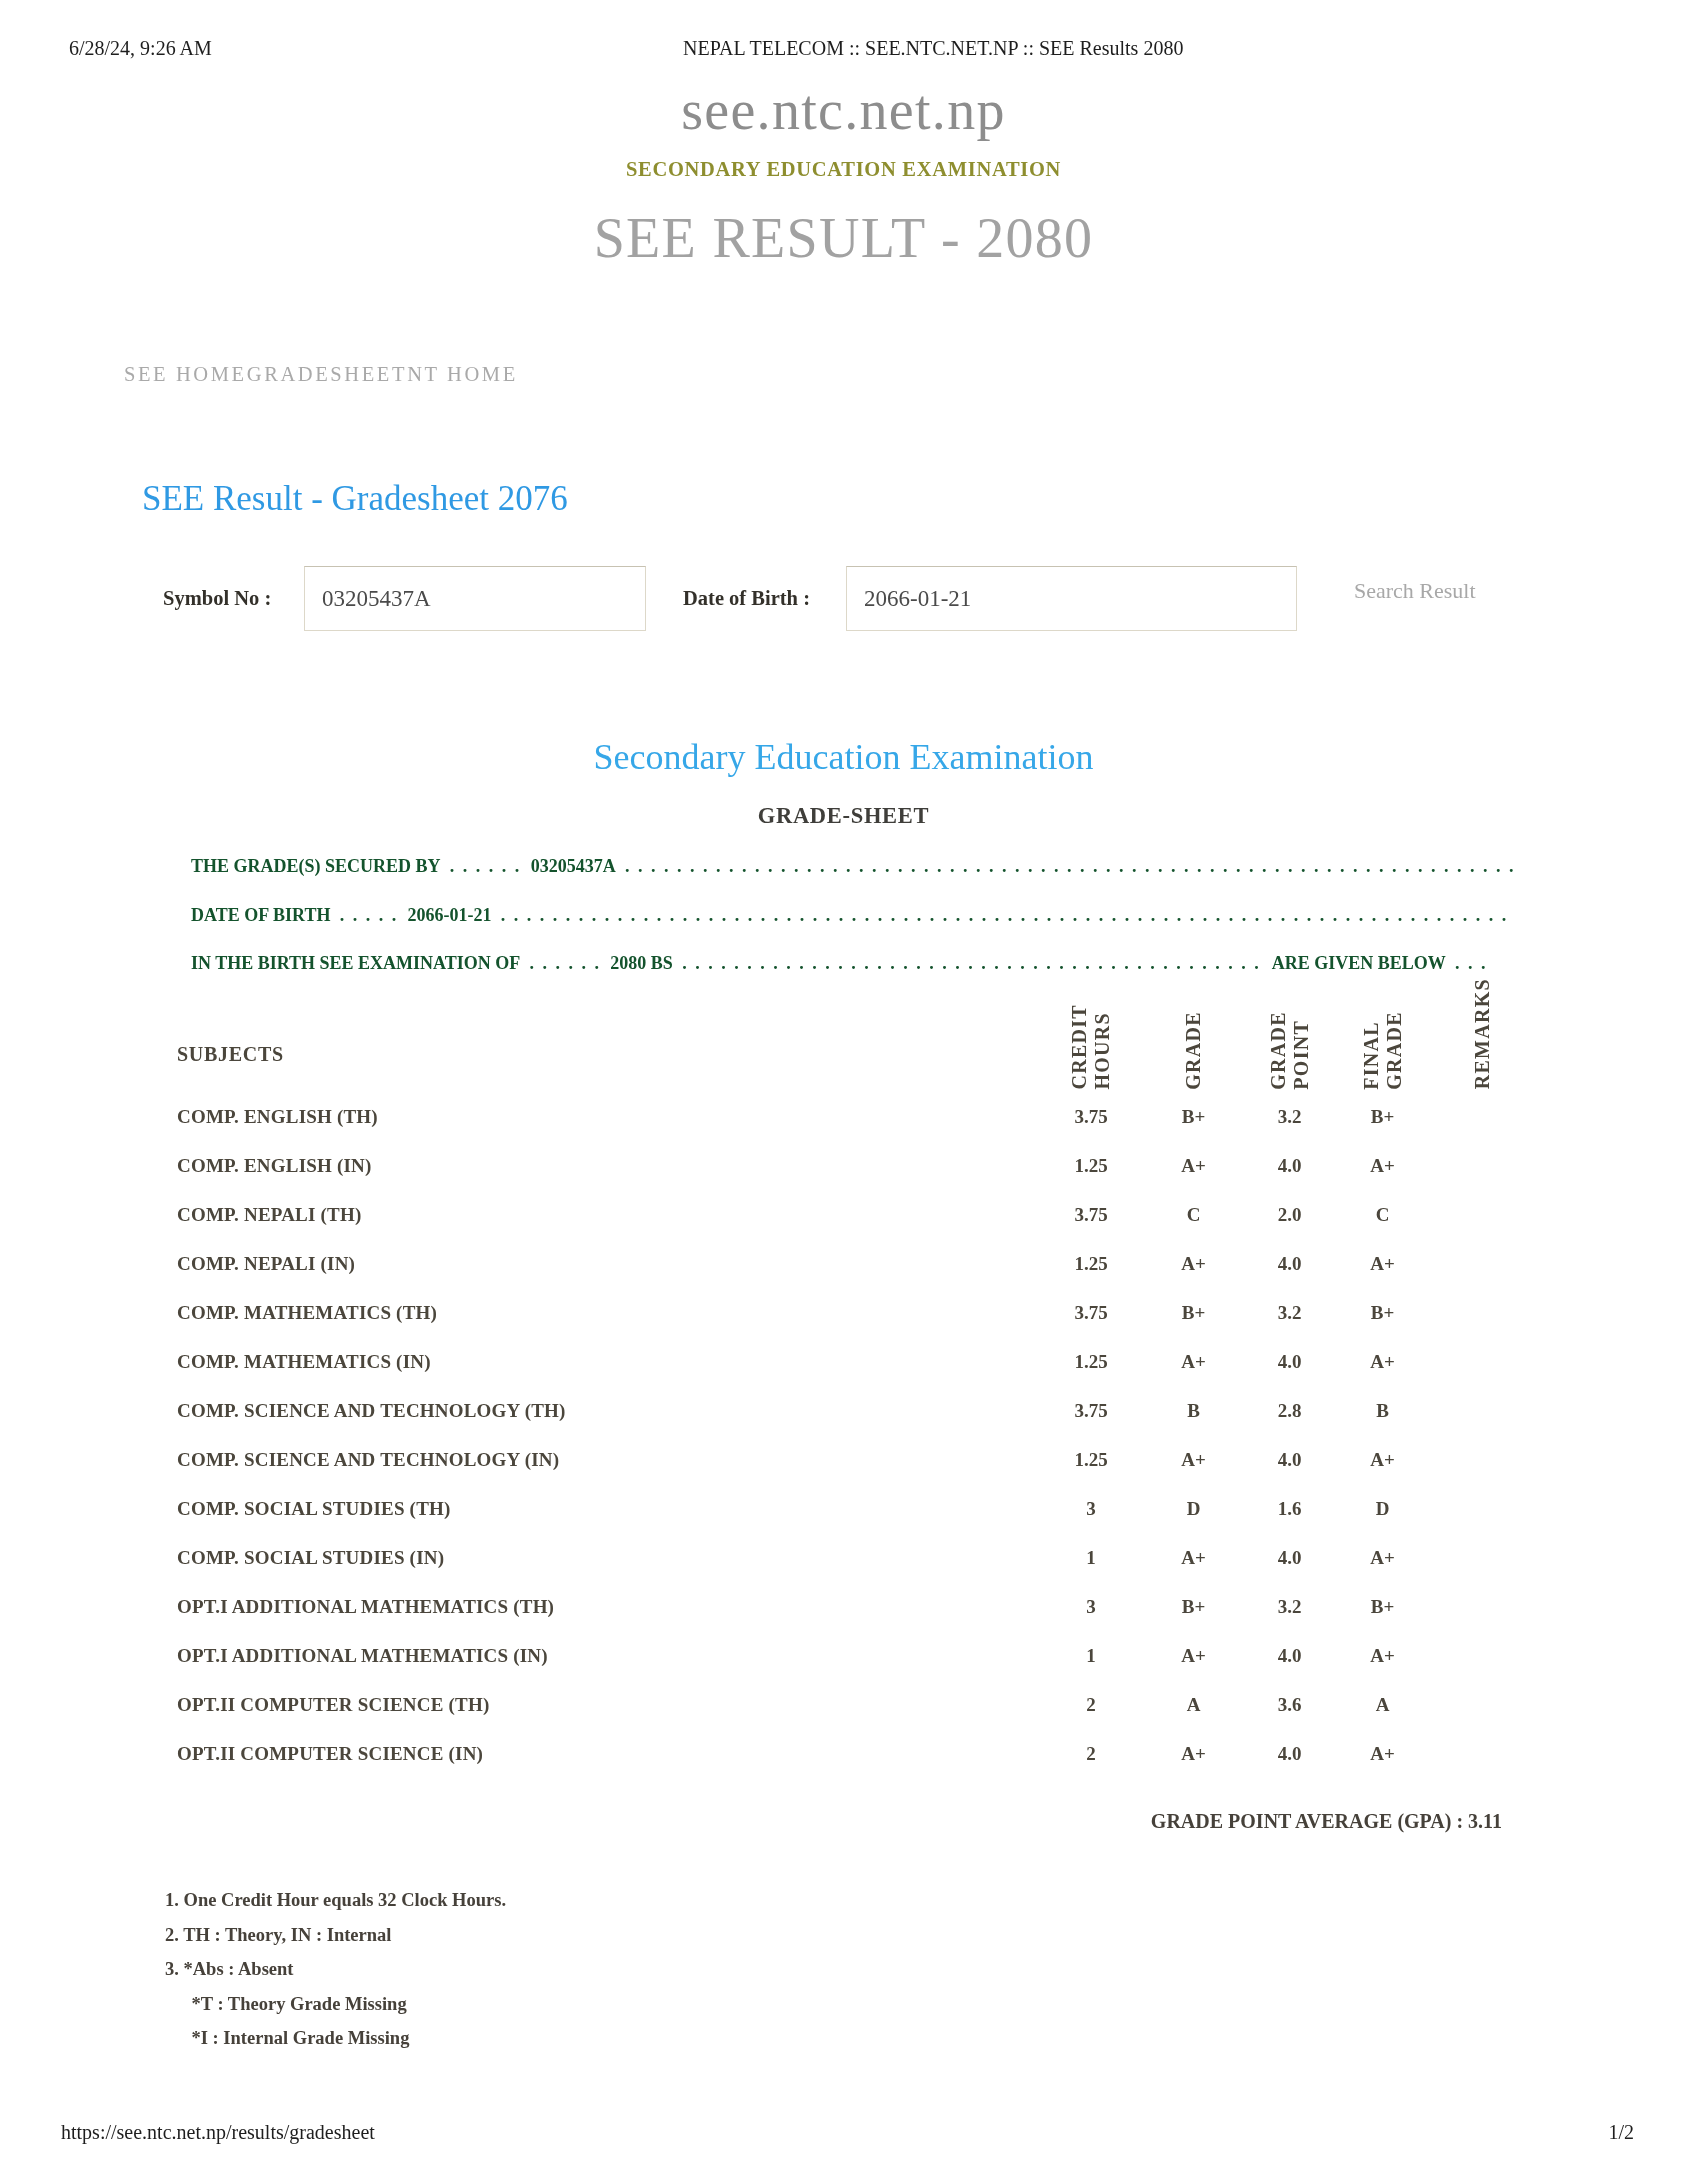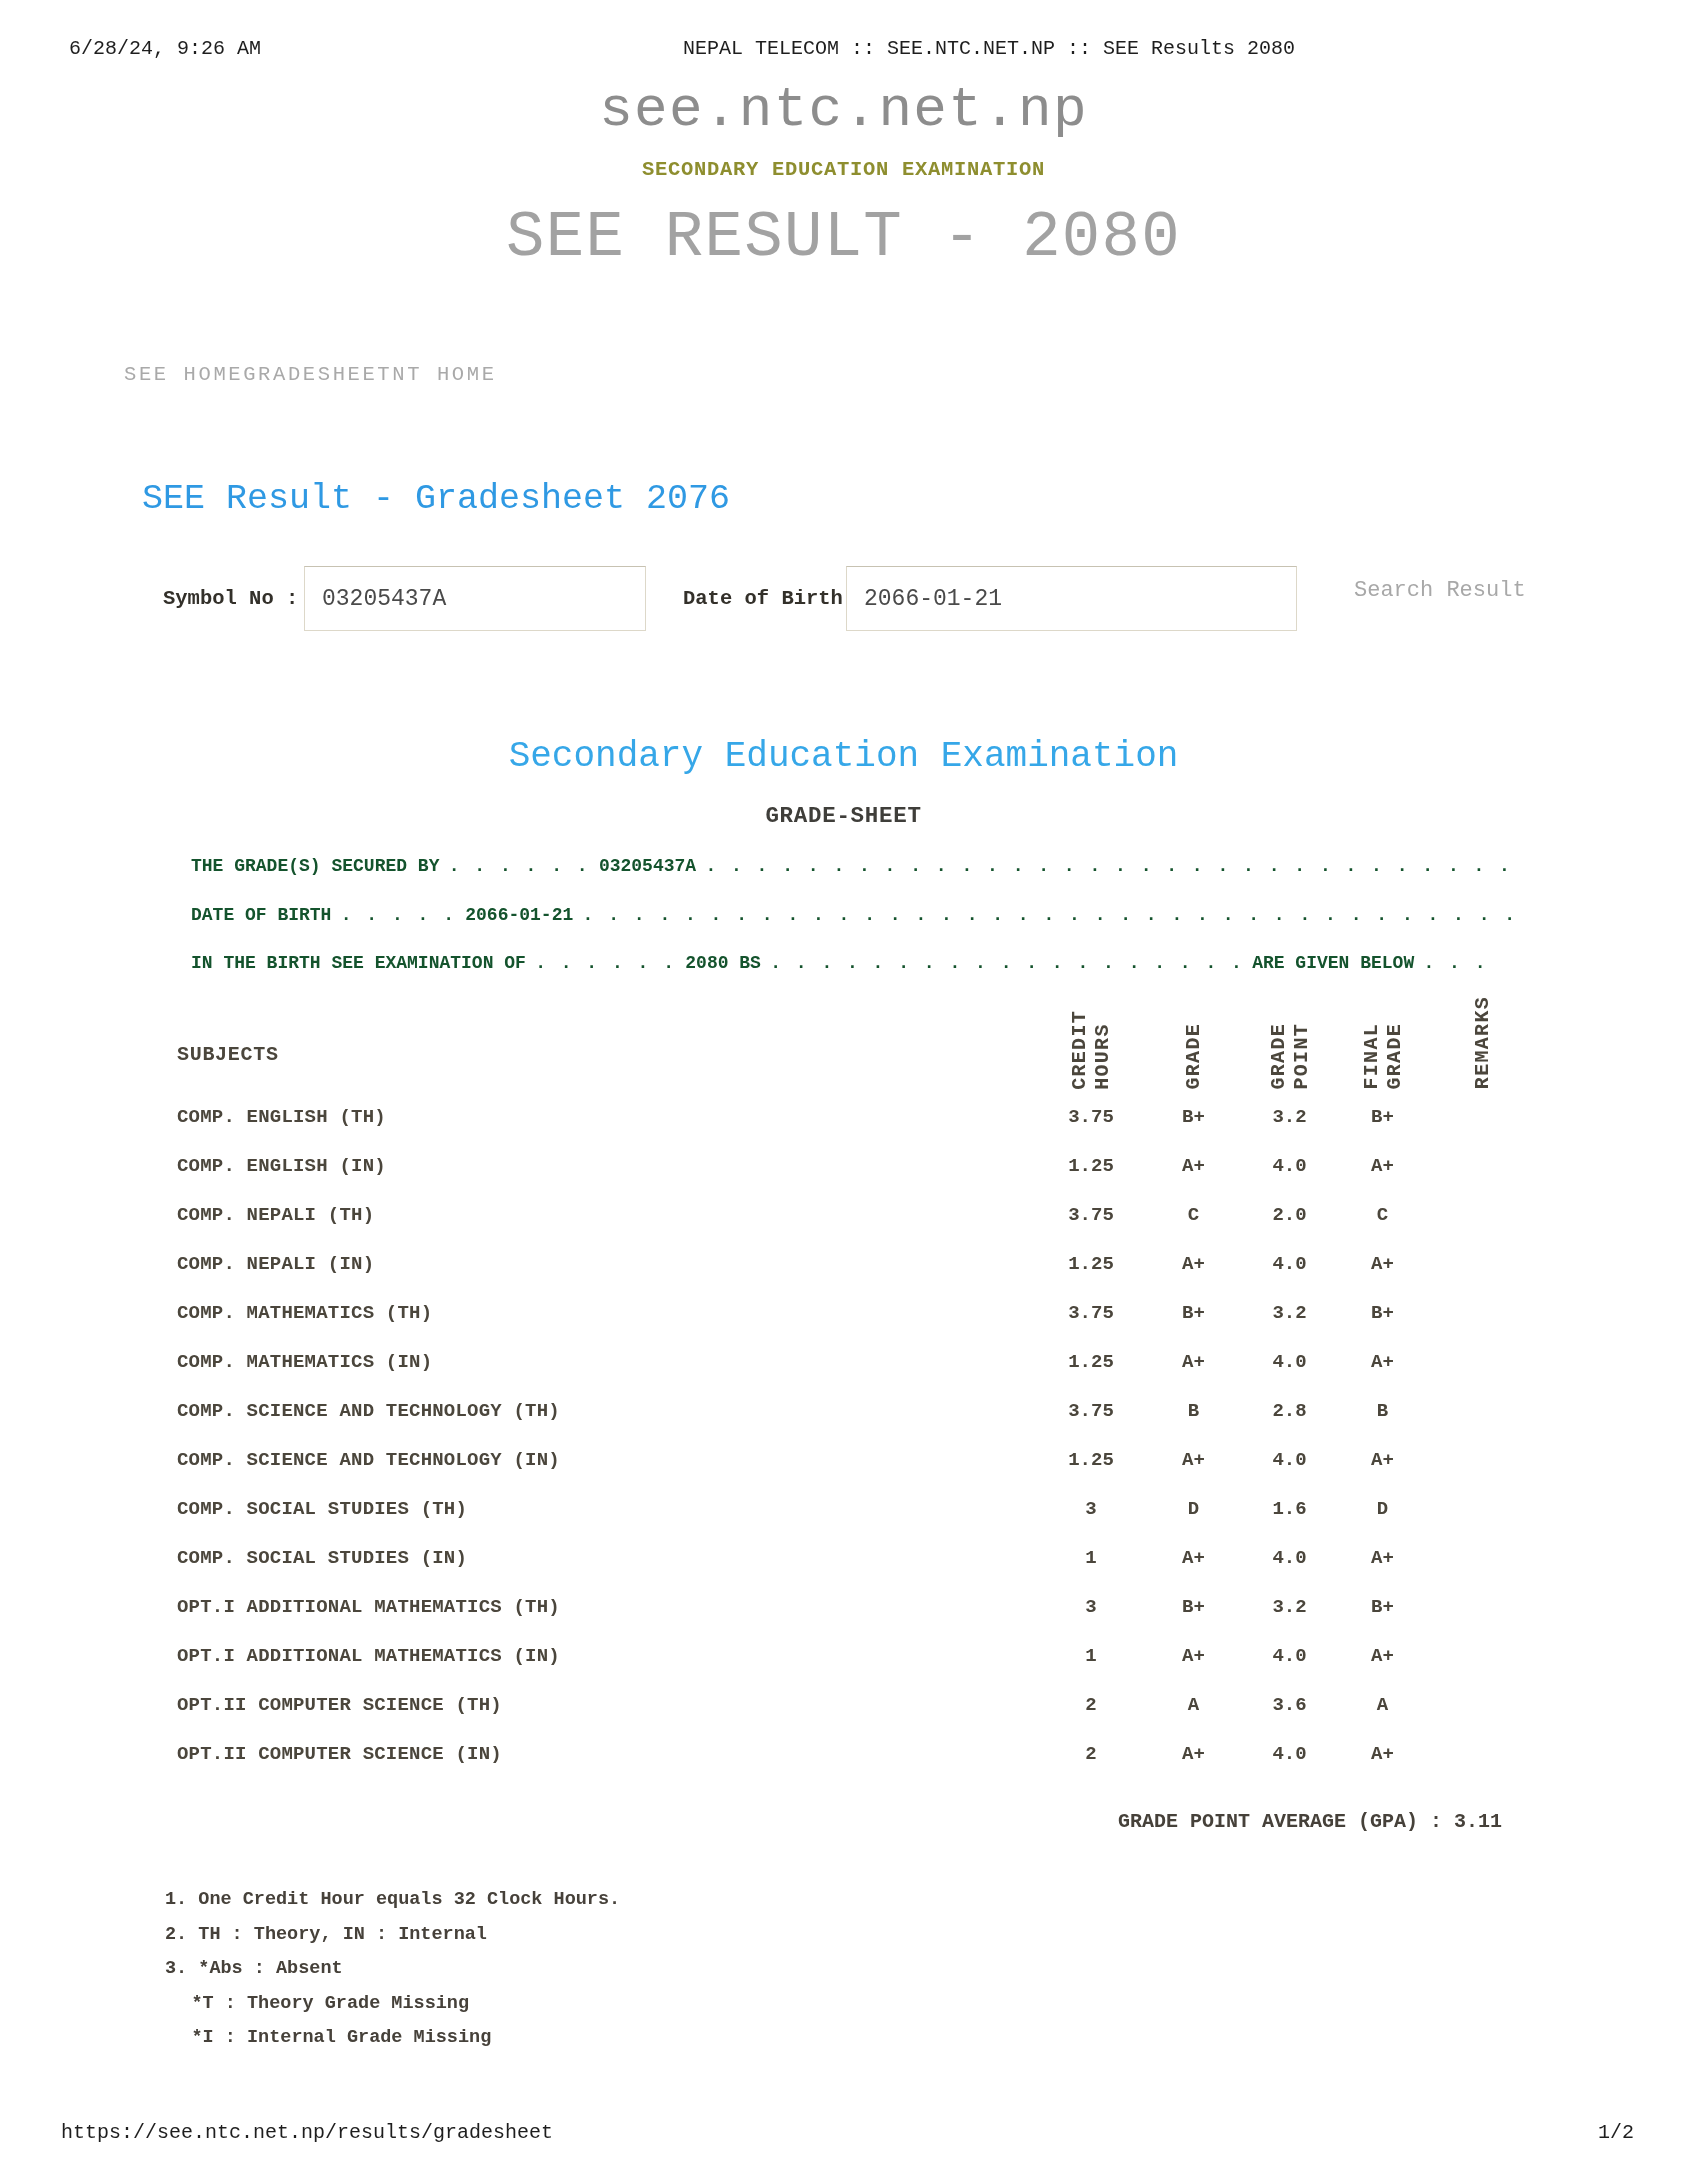--- a/index.html
+++ b/index.html
@@ -1,34 +1,34 @@
 <!DOCTYPE html>
 <html style="font-size:10.6px"><head>
 <meta charset="utf-8">
 <style>
   * { margin:0; padding:0; box-sizing:border-box; }
   html,body { background:#ffffff; }
   .page {
     position:relative; width:1687px; height:2183px; background:#ffffff;
-    font-family:Liberation Mono, monospace; overflow:hidden;
+    font-family:Liberation Serif, serif; overflow:hidden;
   }
 
   
   .print-header { position:absolute; top:37px; left:0; right:0; height:25px;
     font-size:20px; color:#1e1e1e; }
   .ph-date  { position:absolute; left:69px; top:0; }
   .ph-title { position:absolute; left:683px; top:0; }
   .print-footer { position:absolute; top:2121px; left:61px; right:53px;
     display:flex; justify-content:space-between; font-size:20px; color:#1e1e1e;gap:19px; }
 
   
   .masthead { position:absolute; top:85px; left:0; width:100%; text-align:center; }
   .logo { font-size:56px; color:#8d8d8d; letter-spacing:1.3px; line-height:50px; display:inline-block; }
   .subtitle { margin-top:22.5px; font-size:20.5px; font-weight:bold; color:#8e8e2f; letter-spacing:0.7px; }
-  .big-title { margin-top:25px; font-size:64px; color:#a2a2a2; letter-spacing:1.3px; line-height:64px; }
+  .big-title { margin-top:25px; font-size:56px; color:#a2a2a2; letter-spacing:1.3px; line-height:64px; }
 
   
   .nav { position:absolute; top:363px; left:124px; display:flex; 
     font-size:20.5px; color:#a9a9a9; letter-spacing:2.6px; }
   .nav a { color:#a9a9a9; text-decoration:none; cursor:pointer; }
 
   
   .section-heading { position:absolute; top:479px; left:142px;
     font-size:35px; font-weight:normal; color:#2f99e3; }
 

